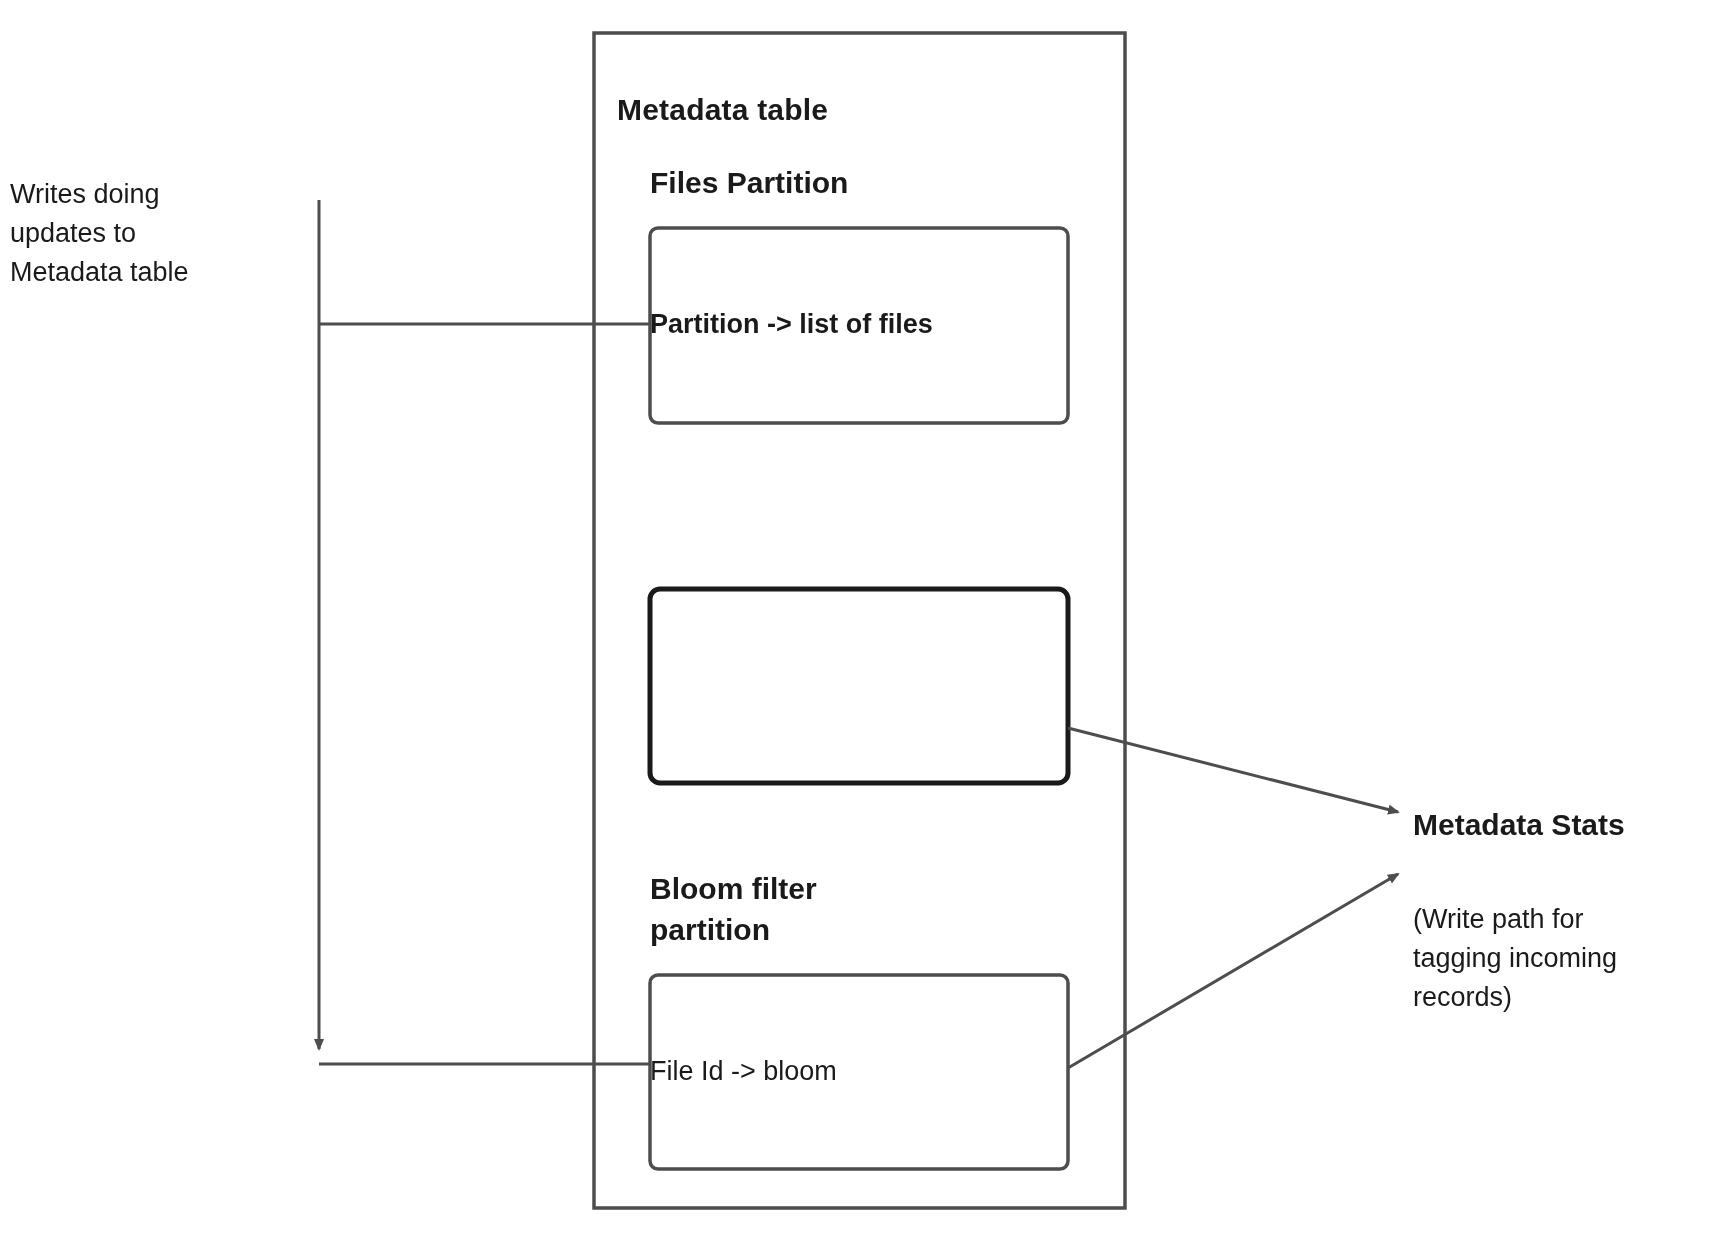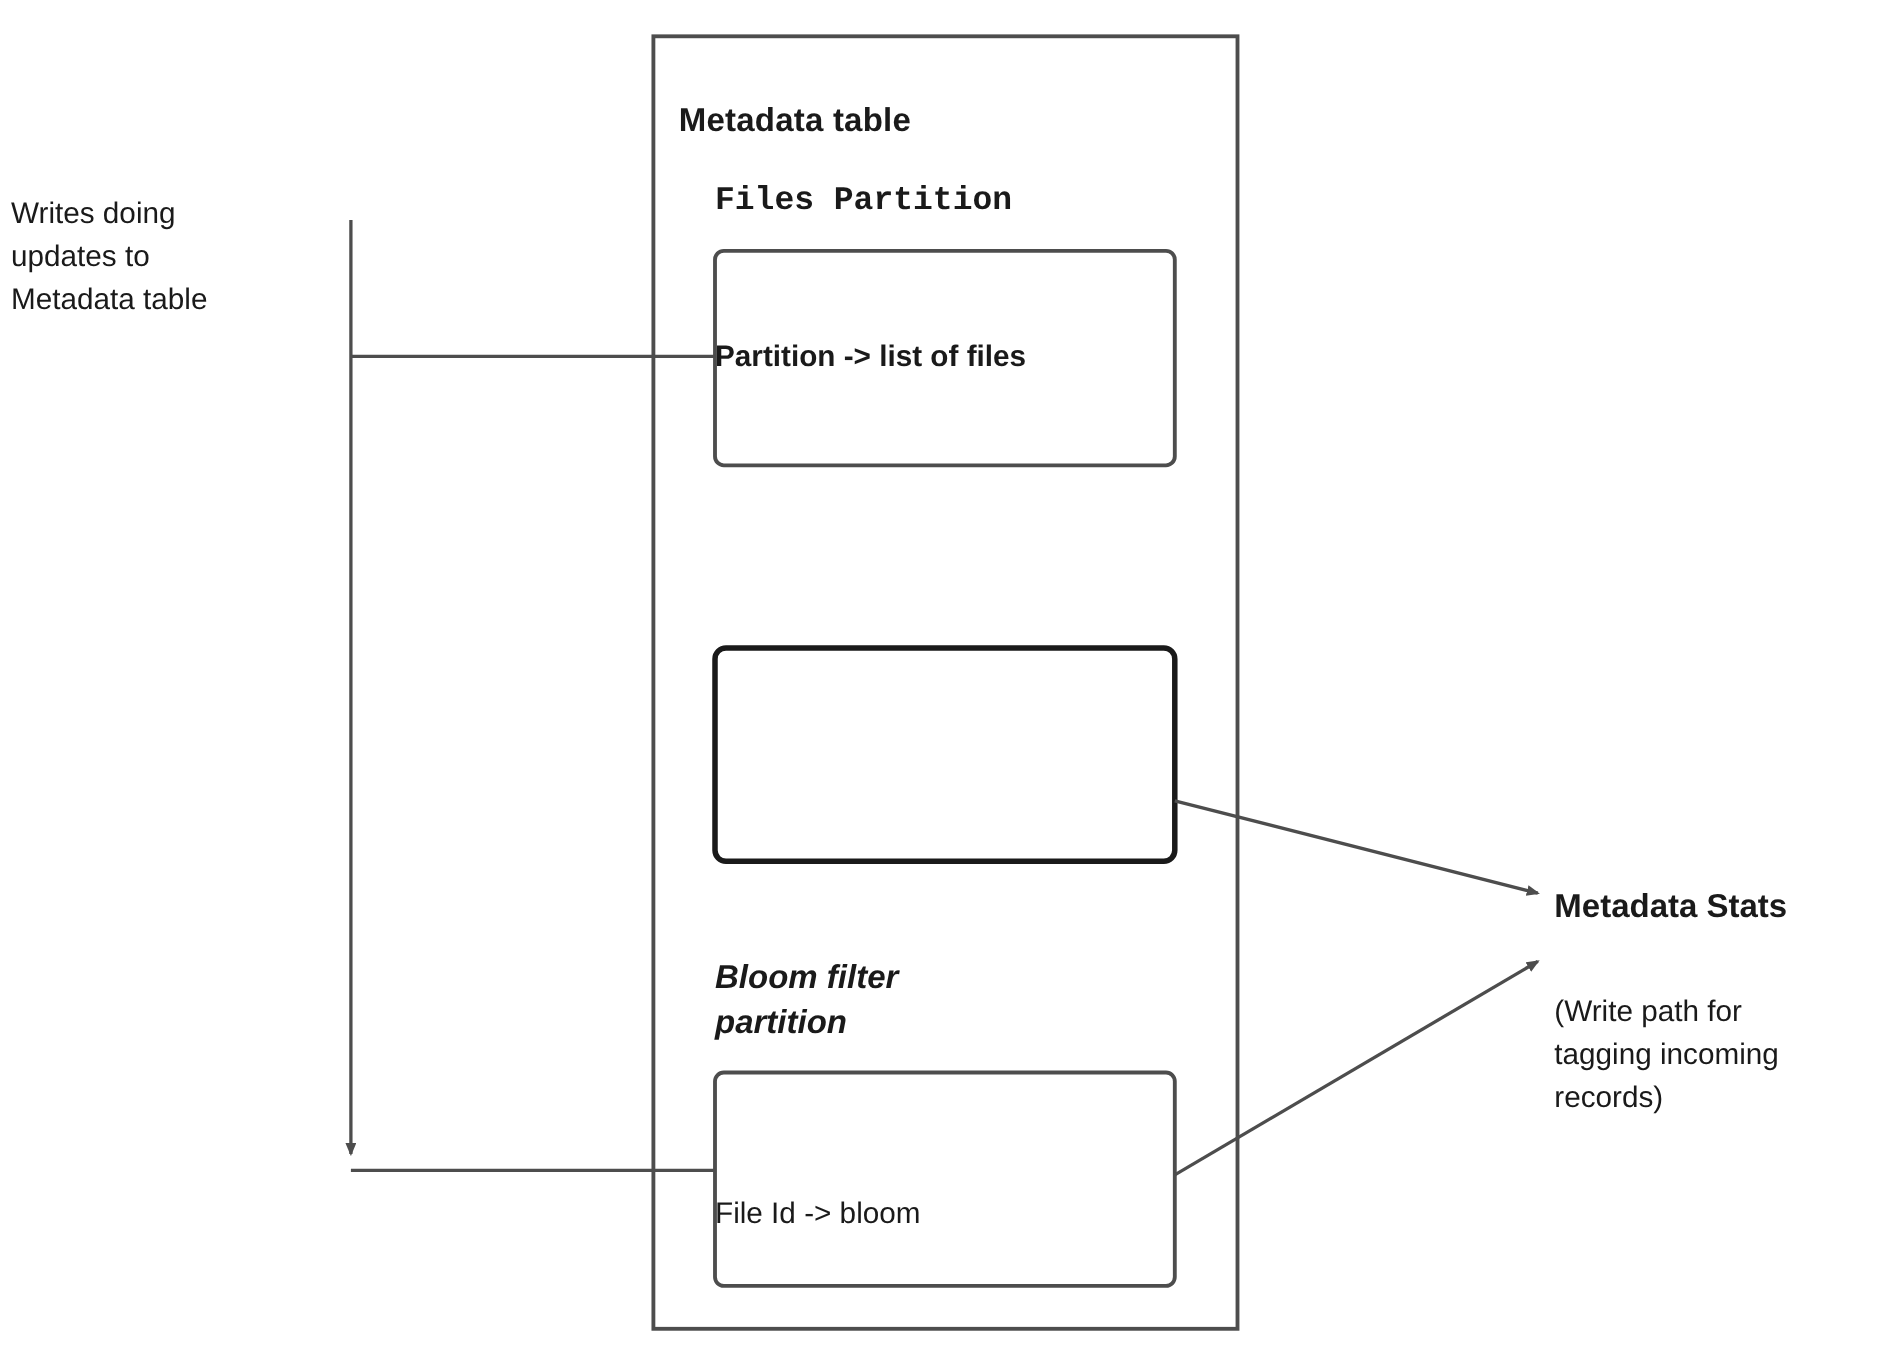--- a/index.html
+++ b/index.html
@@ -88,27 +88,27 @@
 
     <path d="M319,1064 L650,1064" fill="none" stroke="#4d4d4d" stroke-width="3"></path>
 
     <path d="M1068,728 L1398,812" fill="none" stroke="#4d4d4d" stroke-width="3" marker-end="url(#arrowhead)"></path>
 
     <path d="M1068,1068 L1398,874" fill="none" stroke="#4d4d4d" stroke-width="3" marker-end="url(#arrowhead)"></path>
   </svg>
 
   <div class="node-text outer-title" style="left:617px; top:90px; width:420px; text-align:left;">Metadata table</div>
 
-  <div class="node-text section-title" style="left:650px; top:163px; width:418px;font-family:Liberation Mono, monospace;">Files Partition</div>
+  <div class="node-text section-title" style="left:650px; top:163px; width:418px;">Files Partition</div>
   <div class="node-text box-label" style="left:650px; top:306px; width:418px;font-weight:bold;">Partition -&gt; list of files</div>
 
 
-  <div class="node-text section-title" style="left:650px; top:869px; width:418px;font-style:italic;">Bloom filter
+  <div class="node-text section-title" style="left:650px; top:869px; width:418px;">Bloom filter
 partition</div>
-  <div class="node-text box-label" style="left:650px; top:1053px; width:418px;margin-top:32px;">File Id -&gt; bloom</div>
+  <div class="node-text box-label" style="left:650px; top:1053px; width:418px;">File Id -&gt; bloom</div>
 
   <div class="node-text side-label" style="left:10px; top:175px; width:280px;">Writes doing
 updates to
 Metadata table</div>
 
   <div class="node-text index-title" style="left:1413px; top:805px; width:300px;">Metadata Stats</div>
   <div class="node-text index-sub" style="left:1413px; top:900px; width:300px;">(Write path for
 tagging incoming
 records)</div>
 

